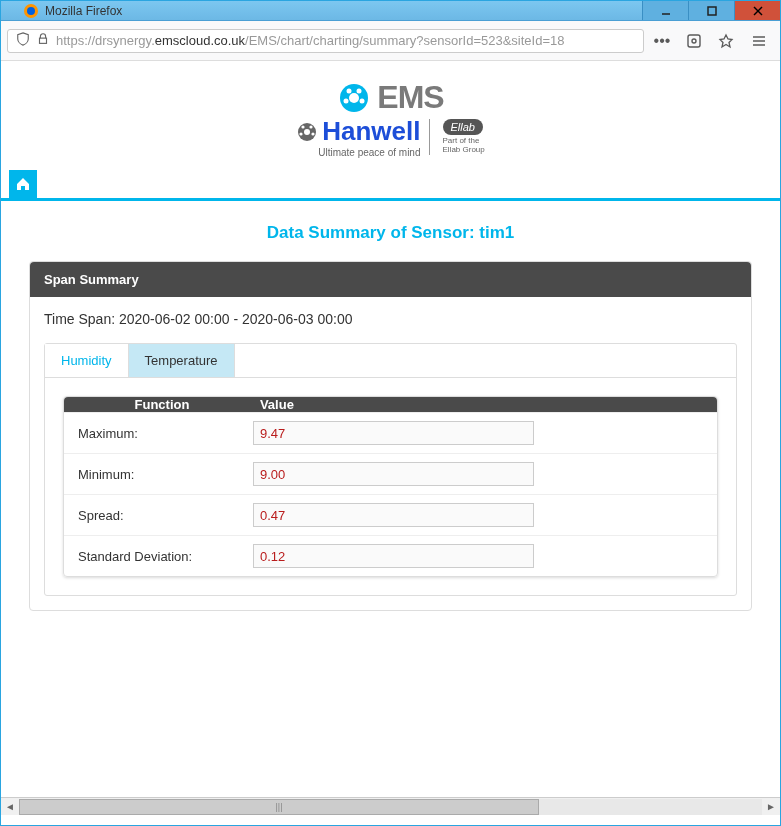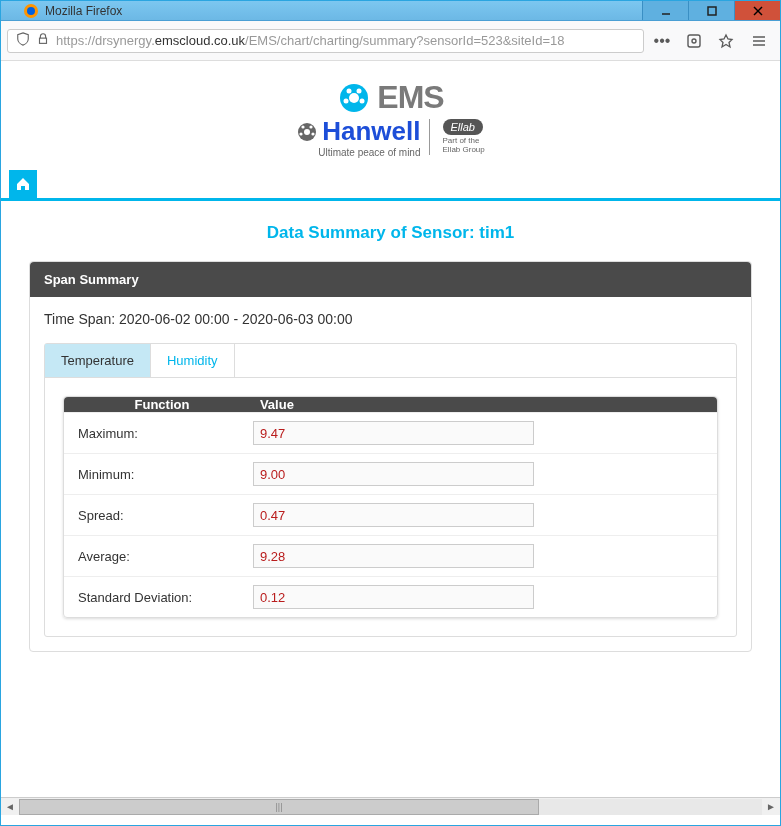--- a/index.html
+++ b/index.html
@@ -334,46 +334,42 @@
 
   <div class="page-title">Data Summary of Sensor: tim1</div>
 
   <div class="panel">
     <div class="panel-header">Span Summary</div>
     <div class="panel-body">
       <div class="timespan">Time Span: 2020-06-02 00:00 - 2020-06-03 00:00</div>
 
       <div class="tabs-wrap">
         <div class="tabs">
+          <div class="tab inactive">Humidity</div>
           <div class="tab active">Temperature</div>
-          <div class="tab inactive">Humidity</div>
         </div>
         <div class="tab-content">
           <div class="data-table-wrap">
             <div class="table-header">
               <div class="col-func">Function</div>
               <div class="col-val">Value</div>
             </div>
             <div class="data-row">
               <div class="label">Maximum:</div>
               <input class="value-input" readonly="" value="9.47" style="">
             </div>
             <div class="data-row">
               <div class="label">Minimum:</div>
               <input class="value-input" readonly="" value="9.00" style="">
             </div>
             <div class="data-row">
               <div class="label">Spread:</div>
               <input class="value-input" readonly="" value="0.47" style="">
             </div>
             <div class="data-row">
-              <div class="label">Average:</div>
-              <input class="value-input" readonly="" value="9.28" style="">
-            </div>
-            <div class="data-row">
               <div class="label">Standard Deviation:</div>
               <input class="value-input" readonly="" value="0.12" style="">
             </div>
           </div>
         </div>
       </div>
     </div>
   </div>
 </div>
 

